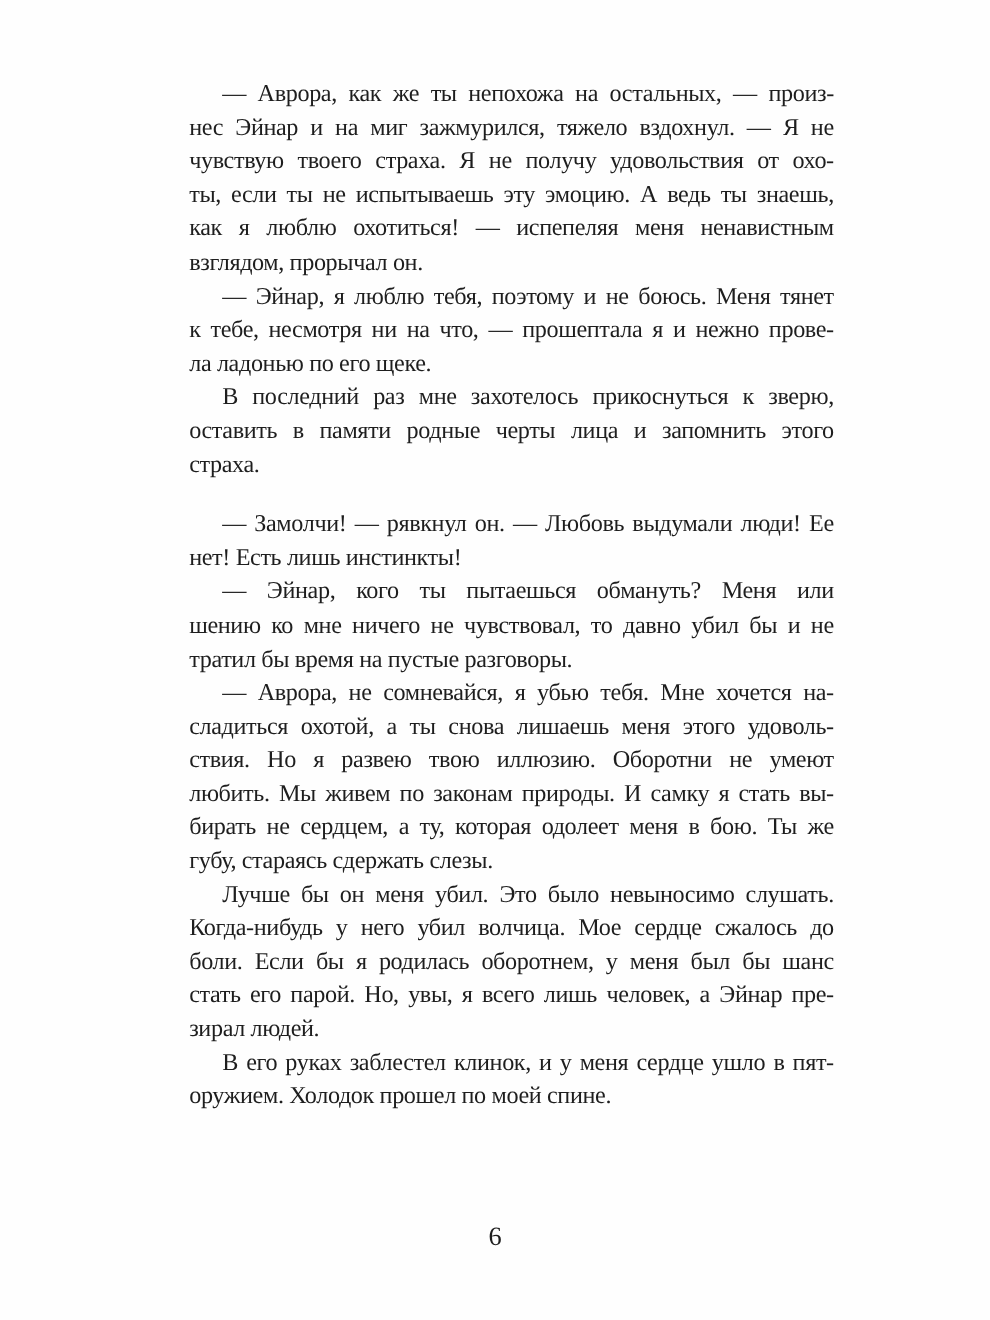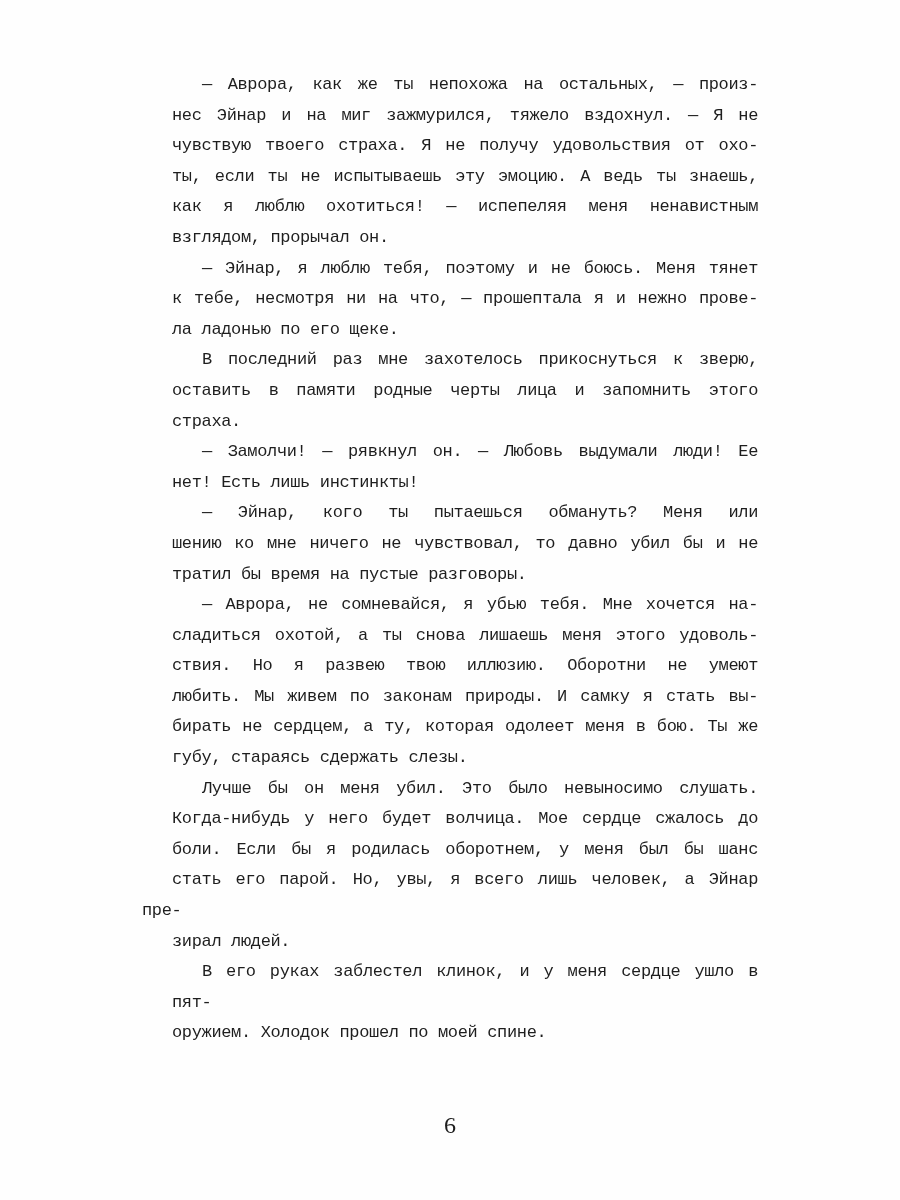--- a/index.html
+++ b/index.html
@@ -12,22 +12,22 @@
       height: 1200px;
       position: relative;
       overflow: hidden;
       background: #fefefe;
     }
     .page {
       position: absolute;
       left: 142px;
       top: 70px;
       width: 616px;
-      font-family: Liberation Mono, monospace;
-      font-size: 17px;
+      font-family: Liberation Serif, serif;
+      font-size: 22px;
       line-height: 30.6px;
       color: #1e1e1e;
       letter-spacing: -0.35px;
     }
     .para {
       margin: 0;
       text-indent: 30px;
       text-align: justify;
       text-align-last: left;
       hyphens: manual;
@@ -75,42 +75,42 @@
     <span class="line last" style="white-space: normal;">ла ладонью по его щеке.</span>
   </div>
 
   <div class="para">
     <span class="line first" style="white-space: normal;">В последний раз мне захотелось прикоснуться к зверю,</span>
     <span class="line" style="white-space: normal;">оставить в памяти родные черты лица и запомнить этого</span>
     <span class="line last" style="white-space: normal;">страха.</span>
   </div>
 
   <div class="para">
-    <span class="line first" style="white-space: normal;">— Замолчи! — рявкнул он. — Любовь выдумали люди! Ее</span>
+    <span class="line first" style="white-space: normal; margin-top: 24px;">— Замолчи! — рявкнул он. — Любовь выдумали люди! Ее</span>
     <span class="line last" style="white-space: normal;">нет! Есть лишь инстинкты!</span>
   </div>
 
   <div class="para">
     <span class="line first" style="white-space: normal;">— Эйнар, кого ты пытаешься обмануть? Меня или</span>
     <span class="line" style="white-space: normal;">шению ко мне ничего не чувствовал, то давно убил бы и не</span>
     <span class="line last" style="white-space: normal;">тратил бы время на пустые разговоры.</span>
   </div>
 
   <div class="para">
     <span class="line first" style="white-space: normal;">— Аврора, не сомневайся, я убью тебя. Мне хочется на-</span>
     <span class="line" style="white-space: normal;">сладиться охотой, а ты снова лишаешь меня этого удоволь-</span>
     <span class="line" style="white-space: normal;">ствия. Но я развею твою иллюзию. Оборотни не умеют</span>
     <span class="line" style="white-space: normal;">любить. Мы живем по законам природы. И самку я стать вы-</span>
     <span class="line" style="white-space: normal;">бирать не сердцем, а ту, которая одолеет меня в бою. Ты же</span>
     <span class="line last" style="white-space: normal;">губу, стараясь сдержать слезы.</span>
   </div>
 
   <div class="para">
     <span class="line first" style="white-space: normal;">Лучше бы он меня убил. Это было невыносимо слушать.</span>
-    <span class="line" style="white-space: normal;">Когда-нибудь у него будет волчица. Мое сердце сжалось до</span>
+    <span class="line" style="white-space: normal;">Когда-нибудь у него убил волчица. Мое сердце сжалось до</span>
     <span class="line" style="white-space: normal;">боли. Если бы я родилась оборотнем, у меня был бы шанс</span>
     <span class="line" style="white-space: normal;">стать его парой. Но, увы, я всего лишь человек, а Эйнар пре-</span>
     <span class="line last" style="white-space: normal;">зирал людей.</span>
   </div>
 
   <div class="para">
     <span class="line first" style="white-space: normal;">В его руках заблестел клинок, и у меня сердце ушло в пят-</span>
     <span class="line last" style="white-space: normal;">оружием. Холодок прошел по моей спине.</span>
   </div>
 

